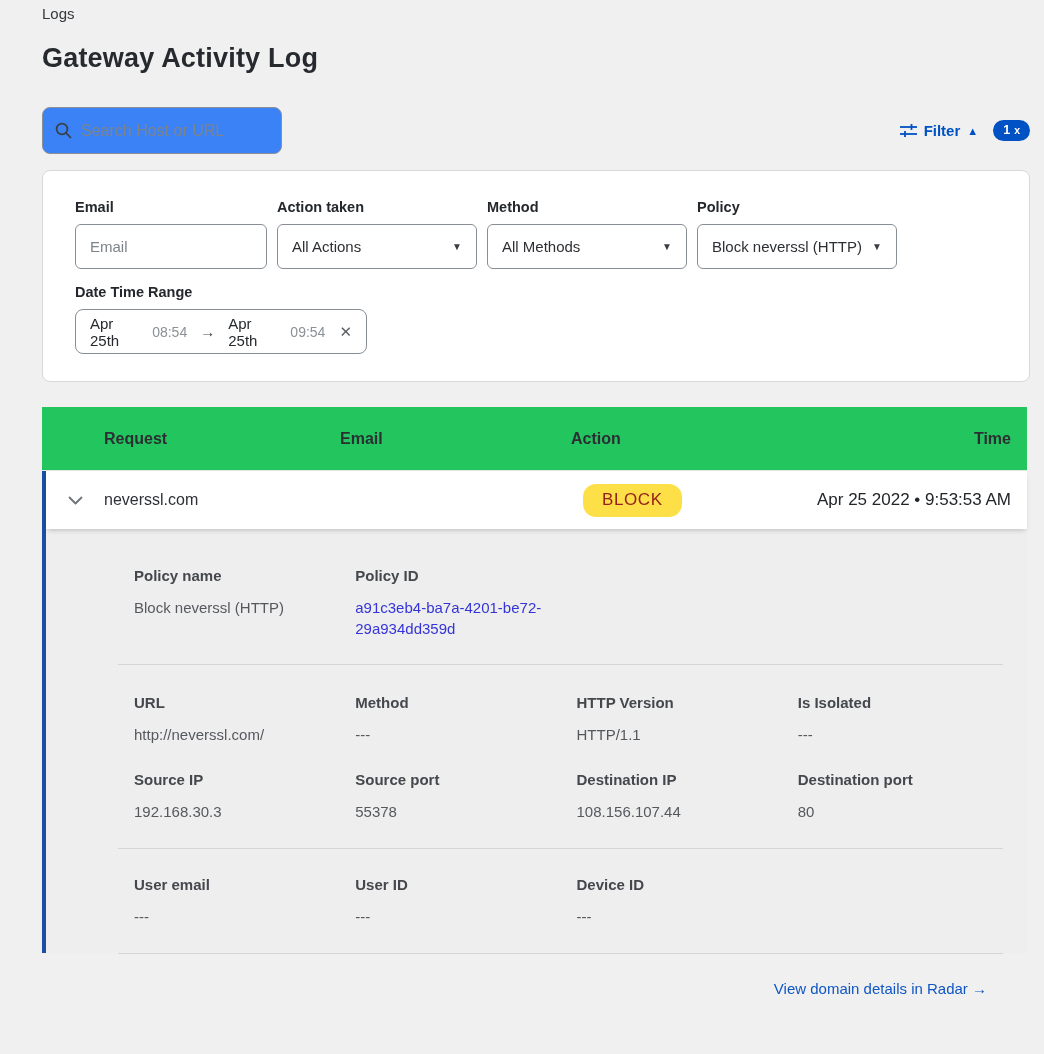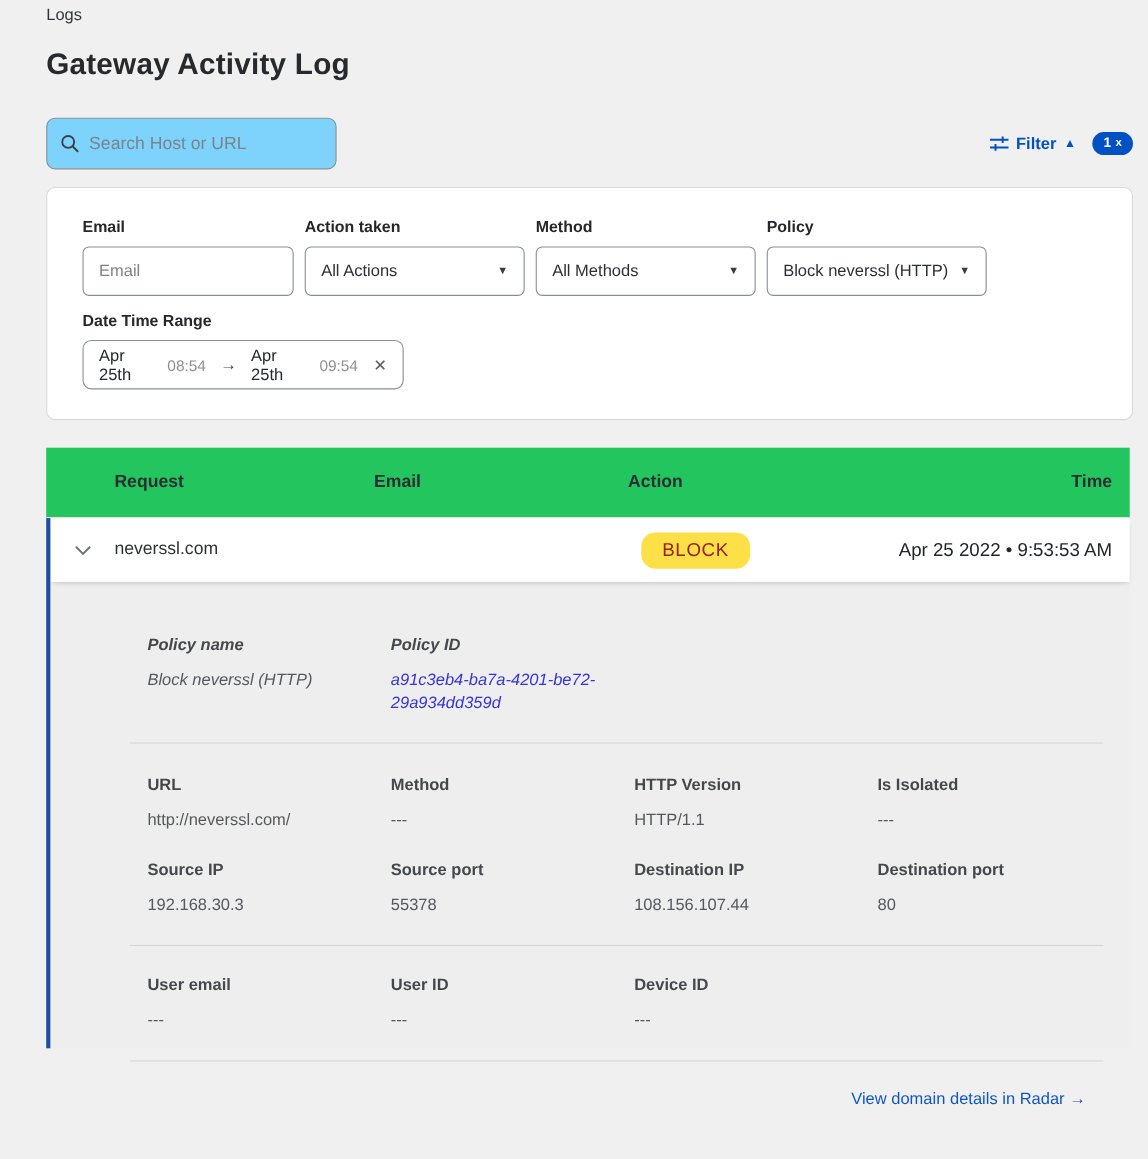--- a/index.html
+++ b/index.html
@@ -16,21 +16,21 @@
   .page-title { margin-top: 21px; font-size: 27px; font-weight: bold; color: #26292e; letter-spacing: .2px; }
 
   
   .tabs { margin-top: 22px; width: 483px; display: flex; border-bottom: 2px solid #63676c; }
   .tab { flex: 1; text-align: center; padding: 12px 0 14px; font-size: 16px; color: #3c4046; cursor: pointer; position: relative; }
   .tab.active { color: #0051c3; font-weight: bold; }
   .tab.active::after { content:""; position:absolute; left:0; right:0; bottom:-3px; height:4px; background:#0051c3; }
 
   
   .toolbar { margin-top: 33px; display: flex; align-items: center; justify-content: space-between; }
-  .search-box { width: 264px; height: 47px; background: #7dd3fc; border: 1px solid #8a9096; border-radius: 8px; display: flex; align-items: center; padding: 0 12px; }
+  .search-box { width: 240px; height: 47px; background: #3b82f6; border: 1px solid #8a9096; border-radius: 8px; display: flex; align-items: center; padding: 0 12px; }
   .search-box svg { flex: none; }
   .search-input { border: none; outline: none; background: transparent; margin-left: 9px; font-size: 16px; color: #2b2e33; width: 100%; font-family: inherit; }
   .search-input::placeholder { color: #7d838a; }
   .filter-group { display: flex; align-items: center; gap: 7px; }
   .filter-label { color: #0051c3; font-weight: bold; font-size: 15px; cursor: pointer; }
   .collapse-arrow { color: #0051c3; font-size: 11px; cursor: pointer; }
   .filter-badge { background: #0051c3; color: #fff; border-radius: 11px; padding: 3px 10px 4px; font-size: 12.5px; font-weight: bold; margin-left: 8px; cursor: pointer; display:flex; align-items:center; gap:4px;}
   .filter-badge .clear-x { font-size: 10.5px; font-weight: bold; }
 
   
@@ -67,21 +67,21 @@
   .time-val { font-size: 17px; color: #222529; }
 
   
   .details { background: #efeeee; height: 424px; position: relative; z-index: 1; }
   .details-inner { margin: 0 24px 0 72px; }
   .dgrid { display: grid; grid-template-columns: repeat(4, 1fr); }
   .dcell { padding-left: 16px; }
   .dlabel { font-size: 15px; font-weight: bold; color: #44484d; margin-bottom: 13px; }
   .dvalue { font-size: 15px; color: #55595e; line-height: 21px; max-width: 212px; overflow-wrap: break-word; }
   .dvalue.link { color: #3434d8; cursor: pointer; }
-  .sec-a { padding: 49px 0 25px; font-style: italic; }
+  .sec-a { padding: 38px 0 25px; }
   .divider { border-top: 1px solid #d6d5d5; }
   .sec-b { padding: 29px 0 26px; }
   .sec-b .row2 { margin-top: 26px; }
   .sec-c { padding: 27px 0 26px; }
   .link-row { padding: 26px 16px 0 0; text-align: right; }
   .radar-link { color: #0f56c4; font-size: 15px; text-decoration: none; cursor: pointer; }
 </style>
 </head>
 <body>
 

